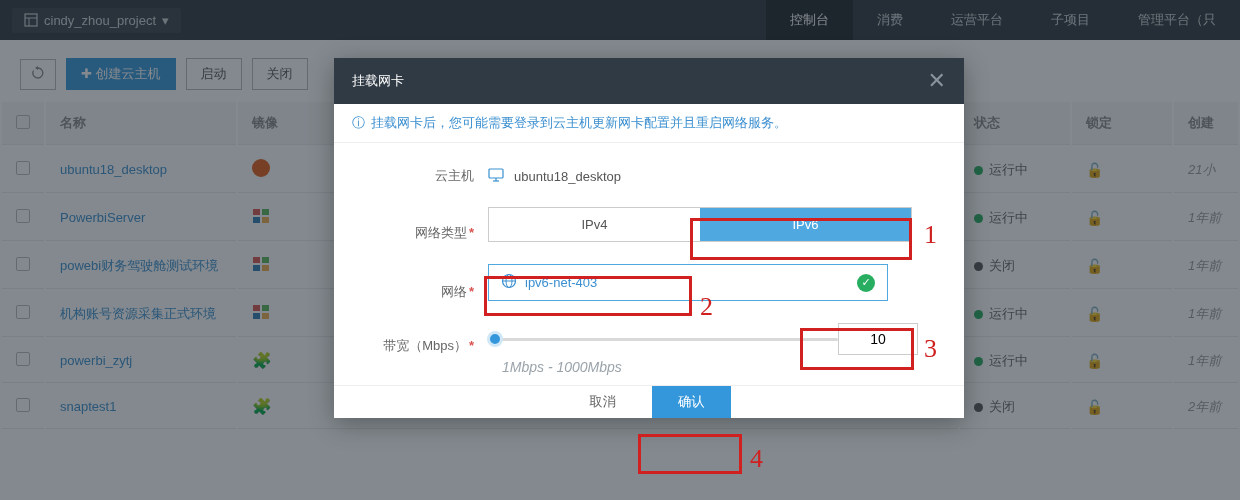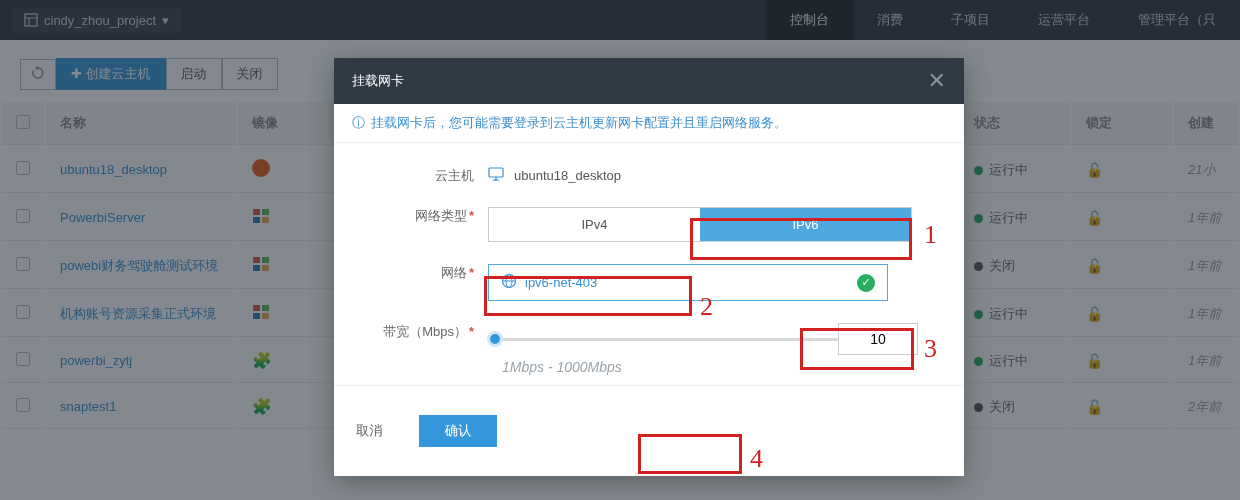--- a/index.html
+++ b/index.html
@@ -2,21 +2,21 @@
 <html><head>
 <meta charset="utf-8">
 <style>
 * { box-sizing: border-box; margin: 0; padding: 0; }
 body { font-family: "Microsoft YaHei", Arial, sans-serif; font-size: 13px; color: #333; background: #fff; width: 1240px; height: 500px; overflow: hidden; position: relative; }
 .topbar { height: 40px; background: #30373d; display: flex; align-items: center; color: #cfd3d6; }
 .project-sel { margin-left: 12px; background: #3b4248; padding: 5px 12px; border-radius: 3px; display: flex; align-items: center; gap: 6px; font-size: 13px; color: #cfd3d6; }
 .nav { margin-left: auto; display: flex; height: 100%; }
 .nav-item { padding: 0 24px; display: flex; align-items: center; color: #cfd3d6; cursor: pointer; }
 .nav-item.active { background: #1f2529; color: #fff; }
-.toolbar { padding: 18px 20px 10px; display: flex; align-items: center; }
+.toolbar { padding: 18px 20px 10px; display: flex; gap: 10px; align-items: center; }
 .btn { padding: 6px 14px; border: 1px solid #bbb; background: #fff; cursor: pointer; font-size: 13px; color: #555; }
 .btn.refresh { padding: 6px 10px; }
 .btn.primary { background: #3597db; border-color: #3597db; color: #fff; }
 .table { width: 100%; }
 .table th, .table td { text-align: left; padding: 12px 14px; border-bottom: 1px solid #eaeaea; font-weight: normal; color: #666; }
 .table th { background: #f7f7f7; color: #888; font-weight: bold; }
 .table td.link { color: #3b8fd0; }
 .status-dot { width: 9px; height: 9px; border-radius: 50%; background: #27ae60; display: inline-block; margin-right: 6px; vertical-align: middle; }
 .status-dot.off { background: #555; }
 .lock { color: #555; font-size: 14px; }
@@ -24,37 +24,37 @@
 .os-icon { width: 18px; height: 18px; border-radius: 50%; background: #e25b1a; display: inline-block; }
 .win-icon { display: inline-block; }
 .win-icon svg { display: block; }
 .puzzle { font-size: 16px; }
 .overlay { position: absolute; inset: 0; background: rgba(30,40,50,0.55); }
 .modal { position: absolute; left: 334px; top: 58px; width: 630px; background: #fff; box-shadow: 0 6px 24px rgba(0,0,0,0.3); }
 .modal-header { background: #2f3a45; color: #fff; padding: 12px 18px; display: flex; align-items: center; }
 .modal-close { margin-left: auto; color: #8a939c; font-size: 22px; cursor: pointer; line-height: 1; }
 .modal-info { padding: 10px 18px; color: #3b8fd0; font-size: 13px; display: flex; align-items: center; gap: 6px; border-bottom: 1px solid #eee; }
 .modal-body { padding: 24px 24px 10px; }
-.row { display: flex; align-items: flex-start; margin-bottom: 22px; }
+.row { display: flex; align-items: flex-end; margin-bottom: 22px; }
 .row-label { width: 130px; text-align: right; color: #666; padding-right: 14px; }
 .req { color: #d9534f; margin-left: 2px; font-weight: bold; }
 .row-content { flex: 1; display: flex; align-items: center; gap: 10px; }
 .host-icon { color: #3b8fd0; font-size: 15px; }
 .seg { display: flex; width: 424px; border: 1px solid #ccc; }
 .seg-item { flex: 1; text-align: center; padding: 9px 0; background: #fff; color: #555; cursor: pointer; }
 .seg-item.active { background: #4fa8e0; color: #fff; }
 .net-select { width: 400px; border: 1px solid #4fa8e0; padding: 8px 12px; display: flex; align-items: center; color: #3b8fd0; position: relative; }
 .net-check { margin-left: auto; width: 18px; height: 18px; border-radius: 50%; background: #27ae60; color: #fff; display: flex; align-items: center; justify-content: center; font-size: 11px; }
 .slider-wrap { display: flex; align-items: center; width: 430px; }
 .slider-track { flex: 1; height: 3px; background: #d9d9d9; position: relative; border-radius: 2px; }
 .slider-fill { position: absolute; left: 0; top: 0; height: 3px; width: 2%; background: #3597db; border-radius: 2px; }
 .slider-thumb { position: absolute; left: 2%; top: 50%; transform: translate(-50%,-50%); width: 16px; height: 16px; background: #3597db; border-radius: 50%; border: 3px solid #cfe7f7; }
 .bw-input { width: 80px; height: 32px; border: 1px solid #ccc; text-align: center; font-size: 14px; }
 .hint { color: #9aa3aa; font-style: italic; font-size: 14px; margin-top: 4px; margin-left: 144px; }
-.modal-footer { border-top: 1px solid #eee; padding: 29px 0; display: flex; justify-content: flex-start; gap: 14px; }
+.modal-footer { border-top: 1px solid #eee; padding: 0 0; display: flex; justify-content: center; gap: 14px; }
 .btn-cancel { padding: 7px 22px; background: #fff; border: none; color: #666; cursor: pointer; }
 .btn-confirm { padding: 7px 26px; background: #3597db; border: none; color: #fff; cursor: pointer; }
 .anno { position: absolute; border: 3px solid #d02020; pointer-events: none; }
 .anno-num { position: absolute; color: #d02020; font-size: 26px; font-weight: normal; font-family: serif; pointer-events: none; }
 </style>
 </head>
 <body>
 
 <div class="topbar">
   <div class="project-sel">
@@ -62,22 +62,22 @@
         <rect x="1" y="1" width="12" height="12" fill="none" stroke="#cfd3d6" stroke-width="1.2"></rect>
         <line x1="1" y1="5" x2="13" y2="5" stroke="#cfd3d6"></line>
         <line x1="5" y1="5" x2="5" y2="13" stroke="#cfd3d6"></line>
       </svg>
     <span>cindy_zhou_project</span>
     <span>▾</span>
   </div>
   <div class="nav">
     <div class="nav-item active">控制台</div>
     <div class="nav-item">消费</div>
+    <div class="nav-item">运营平台</div>
     <div class="nav-item">子项目</div>
-    <div class="nav-item">运营平台</div>
     <div class="nav-item">管理平台（只</div>
   </div>
 </div>
 
 <div class="toolbar">
   <button class="btn refresh">
     <svg width="14" height="14" viewBox="0 0 14 14">
         <path d="M7 2 A5 5 0 1 1 2.5 4.5" fill="none" stroke="#888" stroke-width="1.3"></path>
         <path d="M7 0 L7 4 L4 2 Z" fill="#888"></path>
       </svg>

